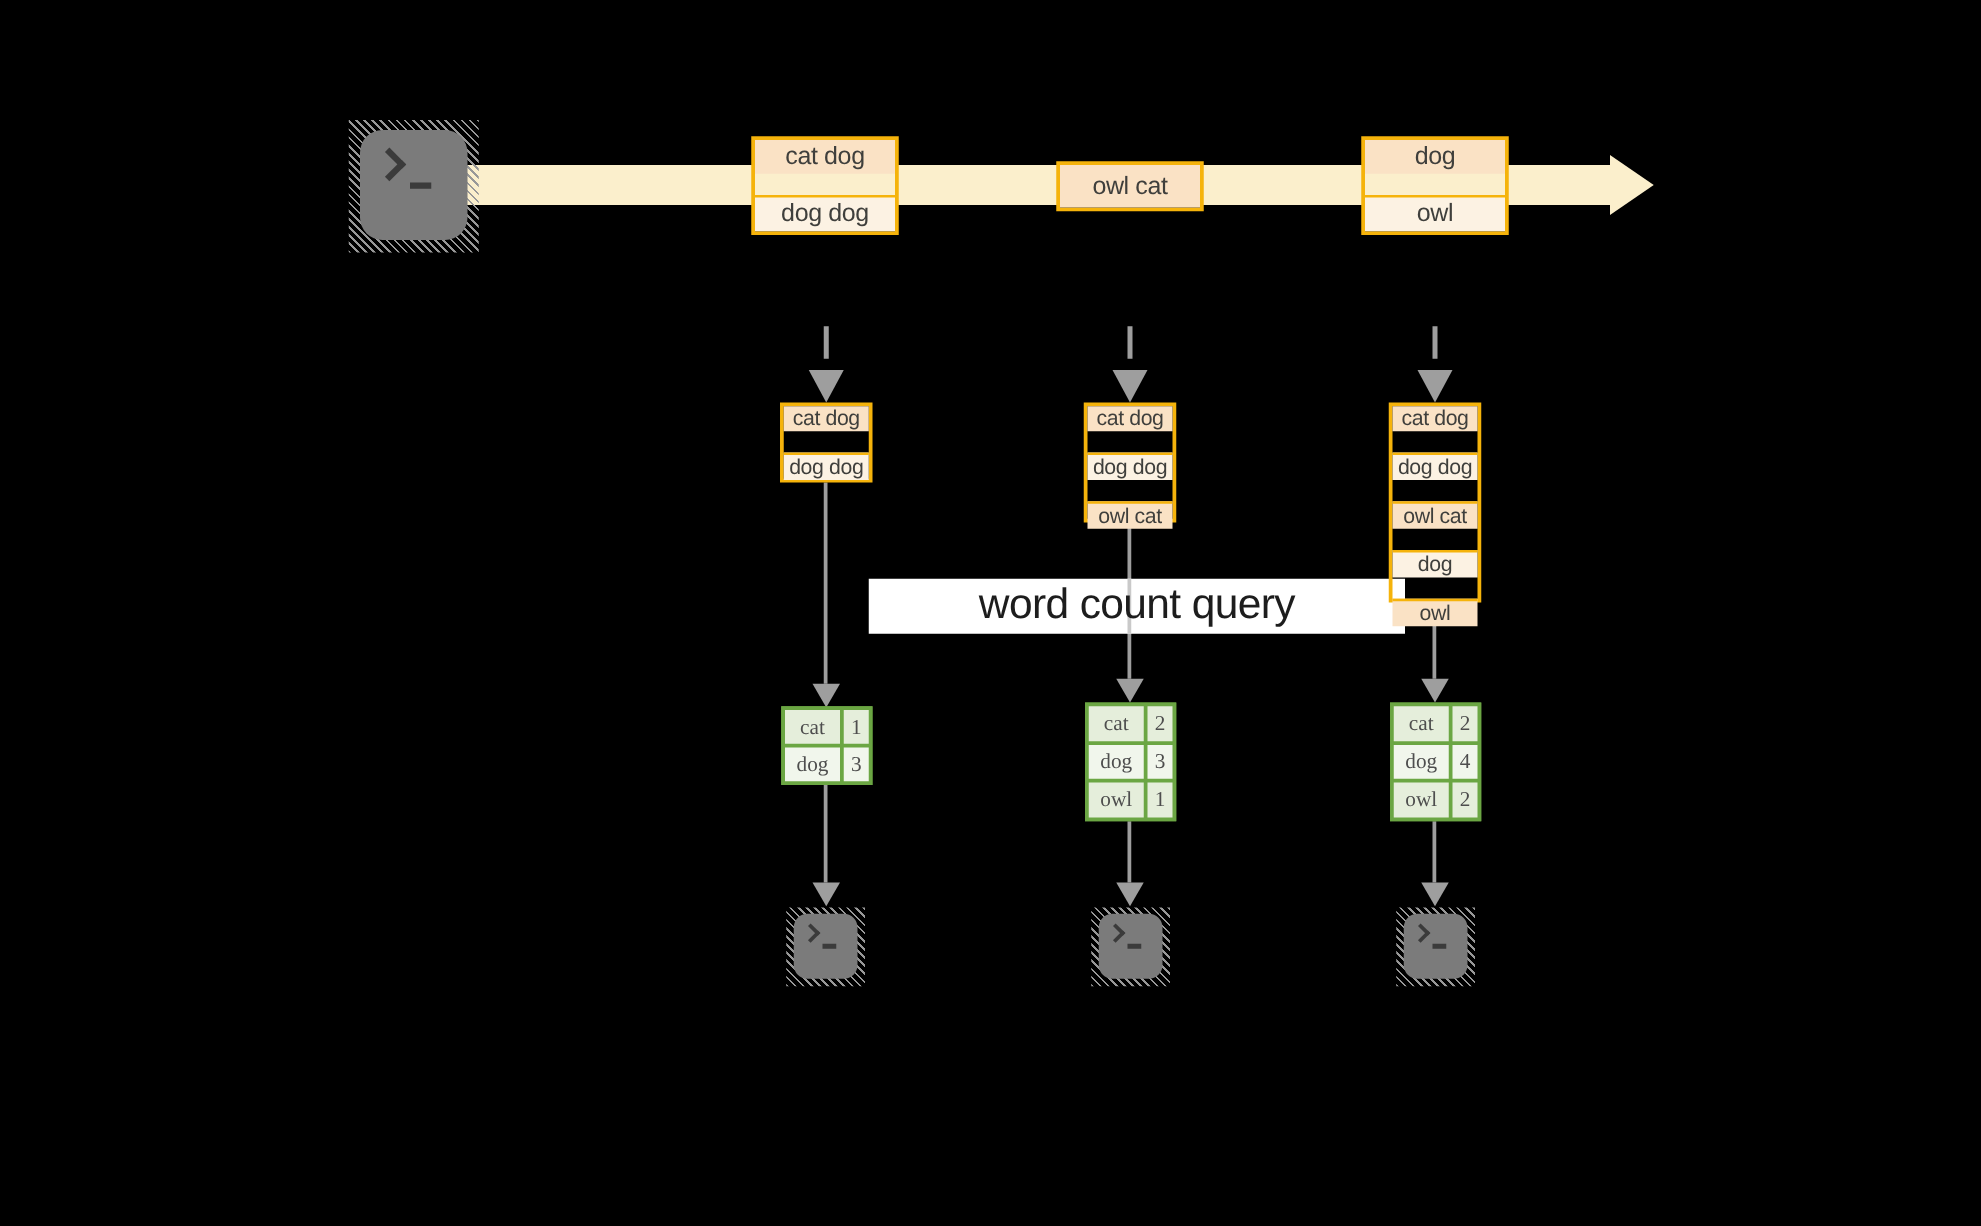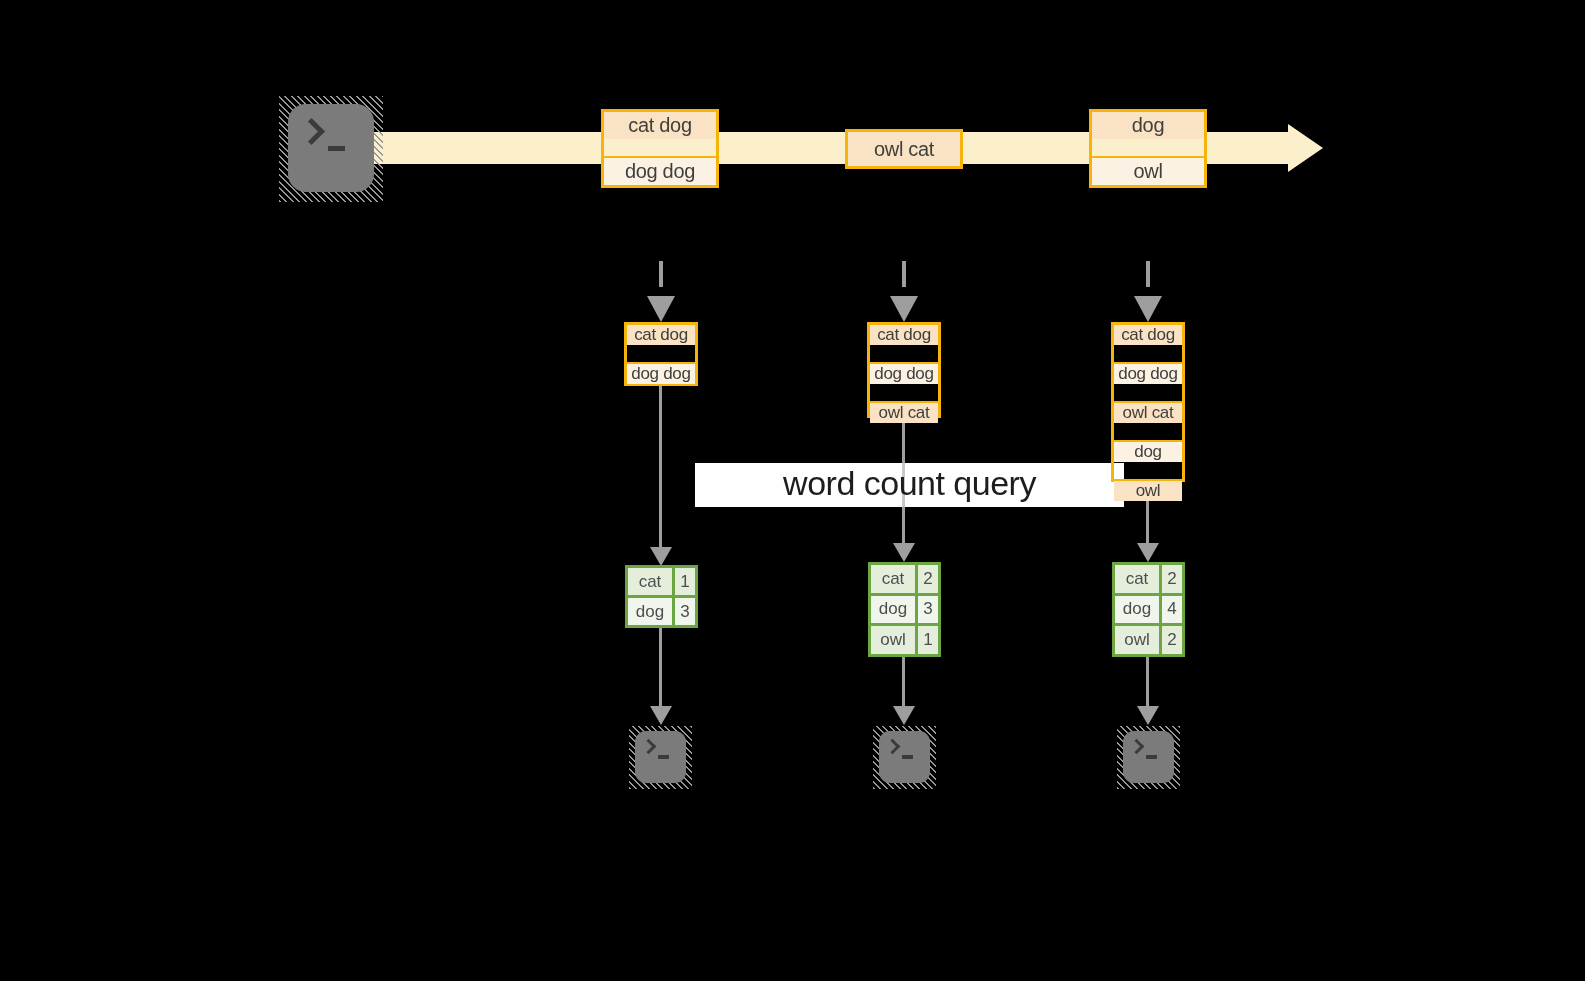--- a/index.html
+++ b/index.html
@@ -39,21 +39,21 @@
          border-top:19px solid #9E9E9E;}
 
   
   .label-bg{position:absolute;background:#FFFFFF;z-index:2;}
   .label-text{position:absolute;z-index:4;display:flex;align-items:center;justify-content:center;
               font-size:34px;font-weight:300;color:#1D1D1D;letter-spacing:-0.5px;}
 
   
   .gtable{position:absolute;box-sizing:border-box;z-index:5;display:grid;
           grid-template-columns:44px 1fr;grid-auto-rows:1fr;gap:3px;
-          background:#6BA643;border:3px solid #6BA643;}
+          background:#6BA643;border:3px solid #6BA643;font-family:Liberation Serif, serif;}
   .tc{display:flex;align-items:center;justify-content:center;font-size:17px;color:#4E4E4E;}
   .ra{background:#E5EEDB;}
   .rb{background:#F1F6EC;}
 
   
   .term{position:absolute;z-index:2;
         background:repeating-linear-gradient(45deg,#989898 0,#989898 1.5px,
                    transparent 1.5px,transparent 4.6px);}
   .term-body{position:absolute;background:#7B7B7B;}
   .chev{position:absolute;border-style:solid;border-color:#3B3B3B;

